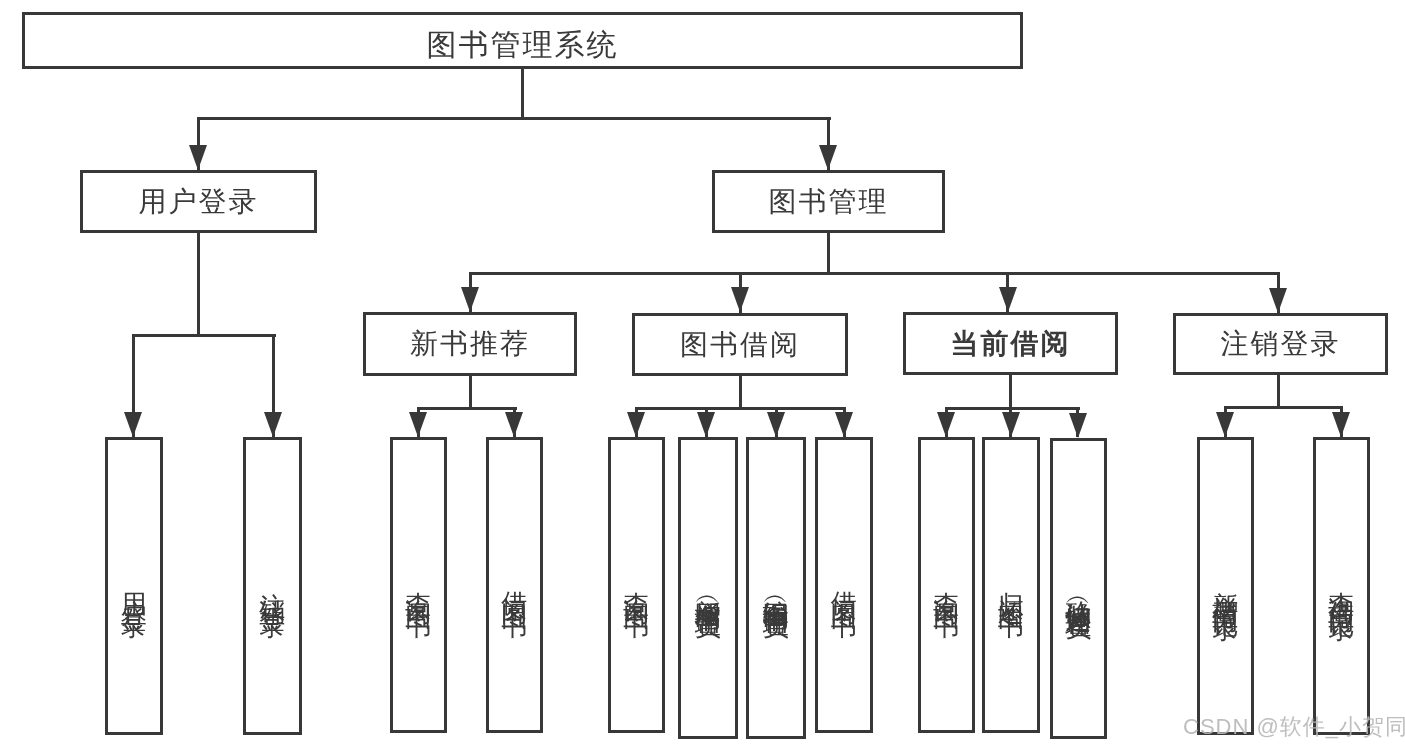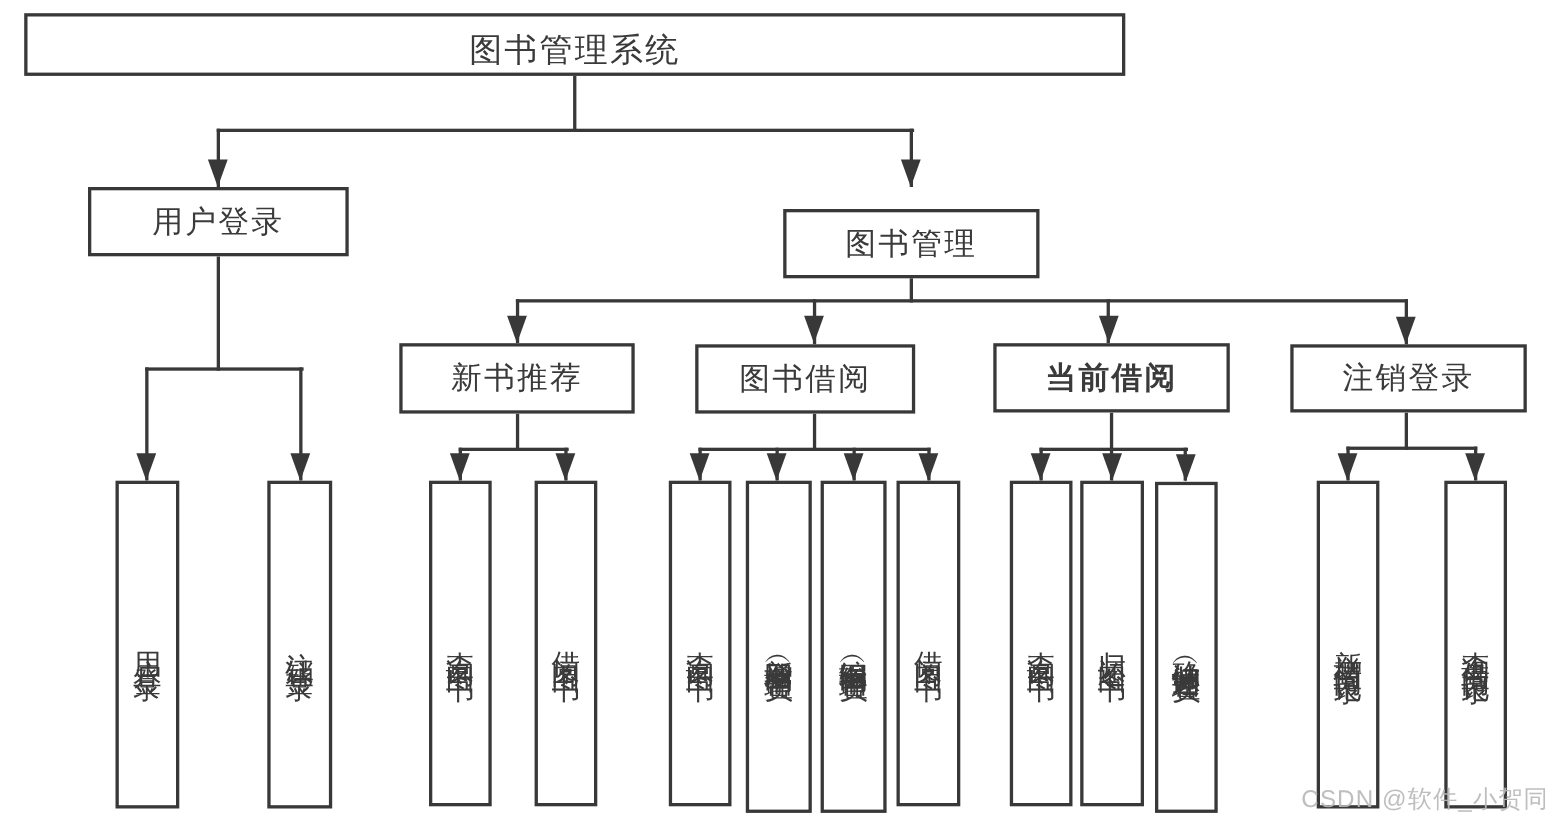--- a/index.html
+++ b/index.html
@@ -53,28 +53,28 @@
 
 <div class="canvas">
 
   <div class="node hnode root" style="left:22px;top:12px;width:1001px;height:57px;align-items:flex-end;">
     <span>图书管理系统</span>
   </div>
 
   <div class="node hnode" style="left:80px;top:170px;width:237px;height:63px;">
     <span>用户登录</span>
   </div>
-  <div class="node hnode" style="left:712px;top:170px;width:233px;height:63px;margin-top:20px;">
+  <div class="node hnode" style="left:712px;top:170px;width:233px;height:63px;">
     <span>图书管理</span>
   </div>
 
   <div class="node hnode" style="left:363px;top:312px;width:214px;height:64px;">
     <span>新书推荐</span>
   </div>
-  <div class="node hnode" style="left:632px;top:313px;width:200px;height:63px;">
+  <div class="node hnode" style="left:632px;top:313px;width:216px;height:63px;">
     <span>图书借阅</span>
   </div>
   <div class="node hnode" style="left:903px;top:312px;width:215px;height:63px;font-weight:bold;">
     <span>当前借阅</span>
   </div>
   <div class="node hnode" style="left:1173px;top:313px;width:215px;height:62px;">
     <span>注销登录</span>
   </div>
 
   <div class="node vnode" style="left:105px;top:437px;width:58px;height:298px;">

